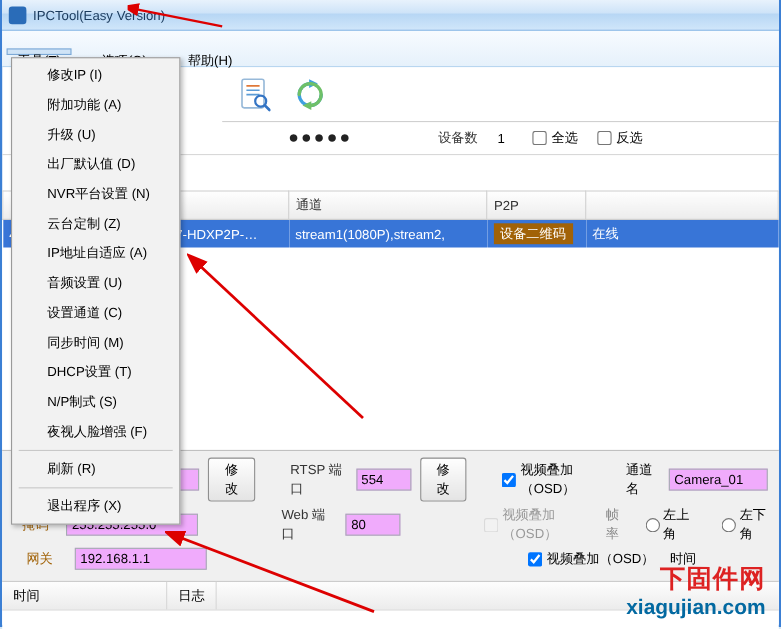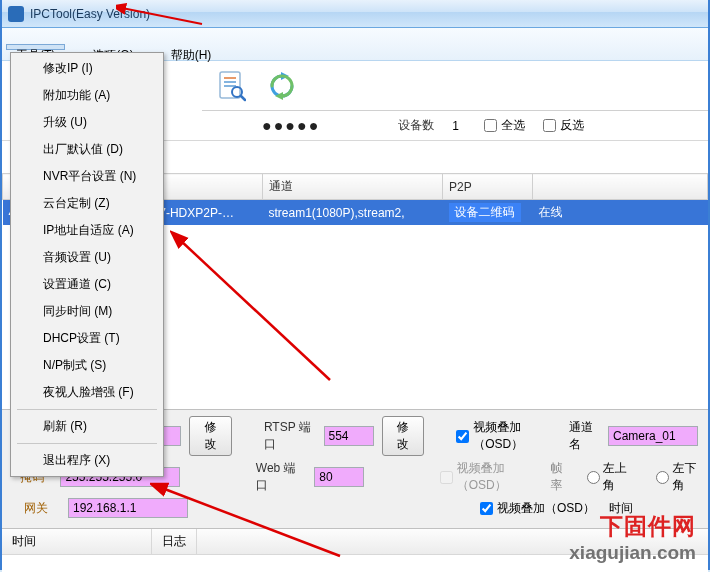--- a/index.html
+++ b/index.html
@@ -30,21 +30,21 @@
 .filterbar .lbl { color: #333; }
 .filterbar .num { display: inline-block; min-width: 14px; }
 .chk { display: inline-flex; align-items: center; gap: 4px; }
 .chk input { width: 13px; height: 13px; }
 
 .tablewrap { height: 236px; overflow: hidden; background: #fff; margin-top: 32px; }
 .tbl { width: 100%; border-collapse: collapse; table-layout: fixed; }
 .tbl th { background: linear-gradient(to bottom, #fefefe, #ececec); border: 1px solid #cfcfcf; font-weight: normal; text-align: left; padding: 4px 6px; color: #333; font-size: 12px; }
 .tbl td { padding: 3px 6px; border: none; font-size: 12px; white-space: nowrap; overflow: hidden; text-overflow: ellipsis; }
 .tbl tr.selected td { background: #3875d7; color: #fff; }
-.tbl .p2p-cell { display: inline-block; background: #3b82f6; color: #fff; padding: 1px 6px; }
+.tbl .p2p-cell { display: inline-block; background: #a16207; color: #fff; padding: 1px 6px; }
 
 .bottom-area { border-top: 1px solid #c0c0c0; padding: 6px 10px; background: #f0f0f0; }
 .form-row { display: flex; align-items: center; gap: 8px; margin-bottom: 4px; font-size: 12px; }
 .form-row .flabel { width: 48px; text-align: center; color: #a16207; }
 .form-row .flabel2 { width: 60px; text-align: left; color: #333; margin-left: 24px; }
 .form-row input[type=text] { border: 1px solid #a5acb2; padding: 2px 4px; font-size: 12px; background: #f0abfc; }
 .form-row input.ip { width: 120px; }
 .form-row input.port { width: 50px; }
 .form-row input.cam { width: 90px; }
 .btn { background: linear-gradient(to bottom, #fefefe, #e4e4e4); border: 1px solid #8f8f8f; border-radius: 3px; padding: 2px 10px; cursor: pointer; font-size: 12px; }
@@ -54,21 +54,21 @@
 .chk-mid.disabled { color: #999; }
 .chk-mid input[disabled] { opacity: 0.6; }
 
 .log-area { border-top: 1px solid #c0c0c0; background: #fff; height: 74px; }
 .log-head { display: flex; border-bottom: 1px solid #d8d8d8; background: linear-gradient(to bottom,#fdfdfd,#ececec); }
 .log-head div { padding: 4px 10px; border-right: 1px solid #d8d8d8; }
 .log-head .c1 { width: 150px; }
 
 .watermark { position: absolute; right: 14px; bottom: 8px; text-align: right; font-family: "SimHei", sans-serif; pointer-events: none; }
 .watermark .wm1 { color: #d22; font-size: 23px; font-weight: bold; letter-spacing: 1px; }
-.watermark .wm2 { color: #737373; font-size: 19px; font-weight: bold; }
+.watermark .wm2 { color: #0369a1; font-size: 19px; font-weight: bold; }
 
 svg.red-arrow { position: absolute; z-index: 200; pointer-events: none; }
 </style>
 </head>
 <body>
 
 <div class="window">
   <div class="titlebar">
     <span class="app-icon"></span>
     <span class="title-text">IPCTool(Easy Version)</span>

